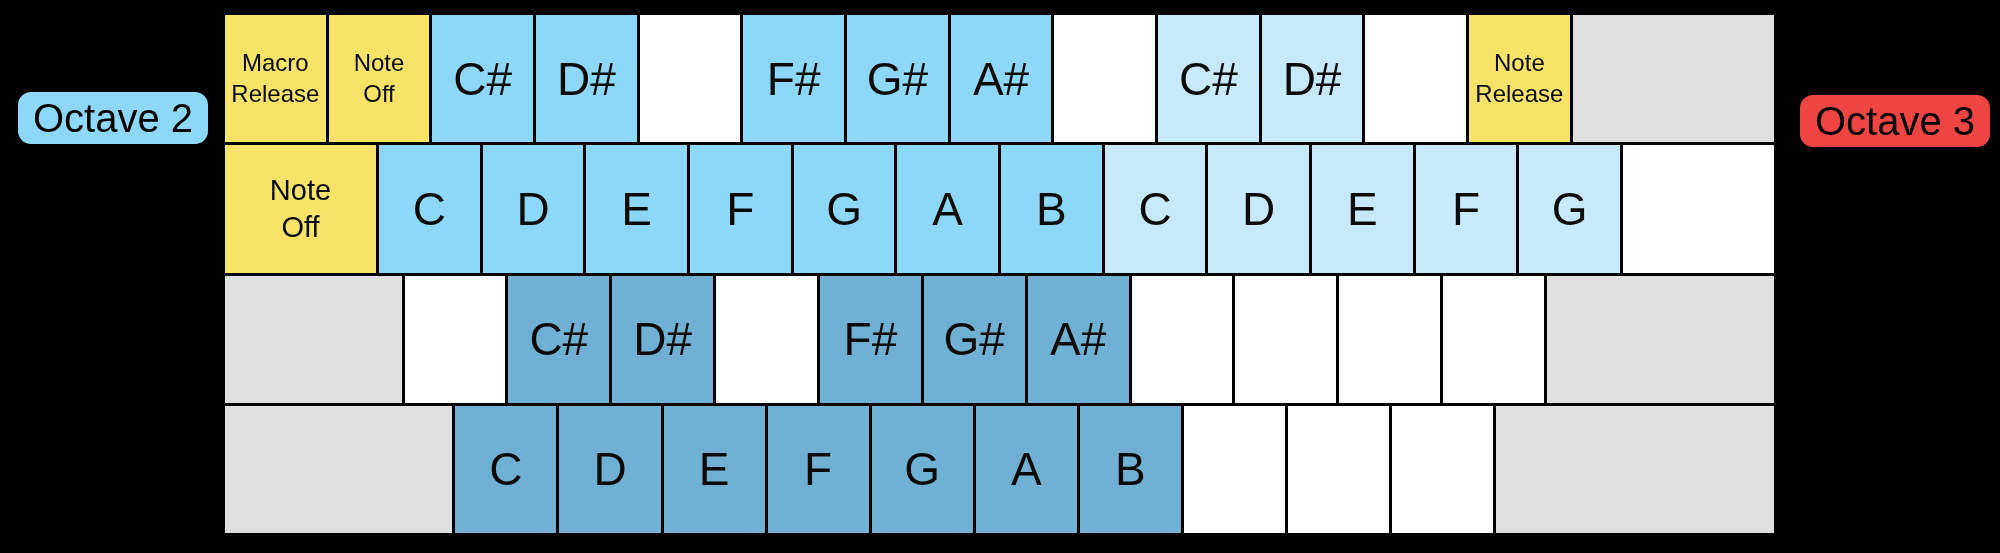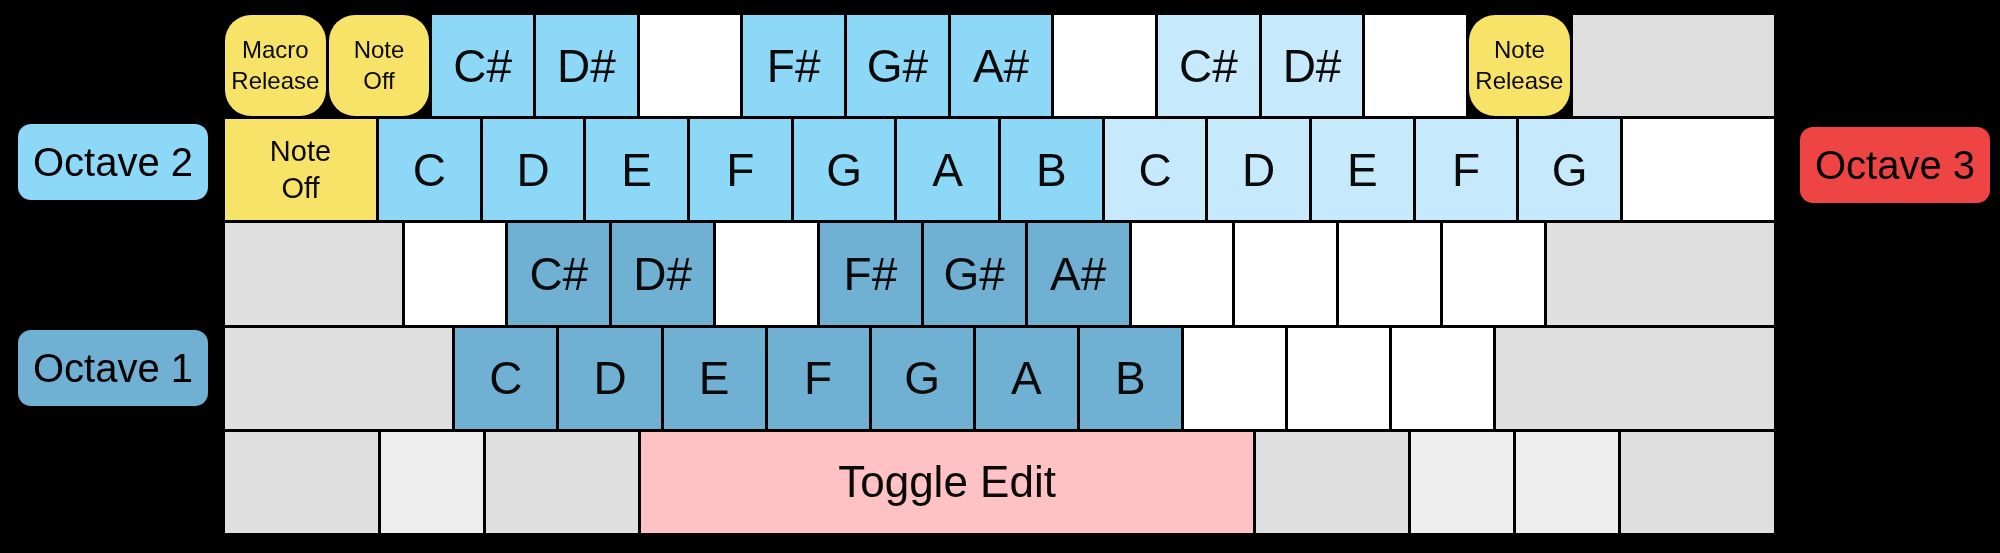--- a/index.html
+++ b/index.html
@@ -11,43 +11,41 @@
     position:absolute; left:225px; top:15px; width:1549px; height:518px;
     display:flex; flex-direction:column; gap:3px;
   }
   .kb-row { display:flex; gap:3px; flex:1 1 0; min-height:0; }
   .key {
     flex-basis:0; min-width:0;
     display:flex; align-items:center; justify-content:center;
     text-align:center; white-space:pre-line; color:#0a0a0a;
   }
   .t-note { font-size:46px; letter-spacing:0; }
-  .t-sm   { font-size:24px; line-height:1.28;border-radius:26px; }
+  .t-sm   { font-size:24px; line-height:1.28; }
   .t-md   { font-size:29px; line-height:1.26; }
   .t-lg   { font-size:44px; }
 
   
   .pill {
     position:absolute; height:52px; display:flex; align-items:center;
-    padding:12px 15px; border-radius:13px; font-size:40px; color:#000;
+    padding:0 15px; border-radius:13px; font-size:40px; color:#000;
     white-space:nowrap;
-    margin-top:32px;
   }
   .pill-oct2 { left:18px;  top:92px;  }
   .pill-oct1 { left:18px;  top:298px; }
   .pill-oct3 { left:1800px; top:95px; }
 </style>
 </head>
 <body>
 
 <div class="stage">
 
   <div class="pill pill-oct2" style="background: rgb(141, 215, 247);">Octave 2</div>
 
-  <div class="pill pill-oct1" style="background: rgb(111, 176, 211);">Octave 1</div>
 
   <div class="pill pill-oct3" style="background: #ef4444;">Octave 3</div>
 
   <div class="kb">
       <div class="kb-row">
         <div class="key t-sm" style="flex-grow: 1; background: rgb(247, 227, 104);">Macro
 Release</div>
         <div class="key t-sm" style="flex-grow: 1; background: rgb(247, 227, 104);">Note
 Off</div>
         <div class="key t-note" style="flex-grow: 1; background: rgb(141, 215, 247);">C#</div>
@@ -103,25 +101,15 @@
         <div class="key t-note" style="flex-grow: 1; background: rgb(111, 176, 211);">E</div>
         <div class="key t-note" style="flex-grow: 1; background: rgb(111, 176, 211);">F</div>
         <div class="key t-note" style="flex-grow: 1; background: rgb(111, 176, 211);">G</div>
         <div class="key t-note" style="flex-grow: 1; background: rgb(111, 176, 211);">A</div>
         <div class="key t-note" style="flex-grow: 1; background: rgb(111, 176, 211);">B</div>
         <div class="key t-note" style="flex-grow: 1; background: rgb(255, 255, 255);"></div>
         <div class="key t-note" style="flex-grow: 1; background: rgb(255, 255, 255);"></div>
         <div class="key t-note" style="flex-grow: 1; background: rgb(255, 255, 255);"></div>
         <div class="key t-note" style="flex-grow: 2.75; background: rgb(223, 223, 223);"></div>
       </div>
-      <div class="kb-row">
-        <div class="key t-note" style="flex-grow: 1.5; background: rgb(223, 223, 223);"></div>
-        <div class="key t-note" style="flex-grow: 1; background: rgb(238, 238, 238);"></div>
-        <div class="key t-note" style="flex-grow: 1.5; background: rgb(223, 223, 223);"></div>
-        <div class="key t-lg" style="flex-grow: 6; background: rgb(255, 194, 196);">Toggle Edit</div>
-        <div class="key t-note" style="flex-grow: 1.5; background: rgb(223, 223, 223);"></div>
-        <div class="key t-note" style="flex-grow: 1; background: rgb(238, 238, 238);"></div>
-        <div class="key t-note" style="flex-grow: 1; background: rgb(238, 238, 238);"></div>
-        <div class="key t-note" style="flex-grow: 1.5; background: rgb(223, 223, 223);"></div>
-      </div>
     </div>
 
 </div>
 
 </body></html>

